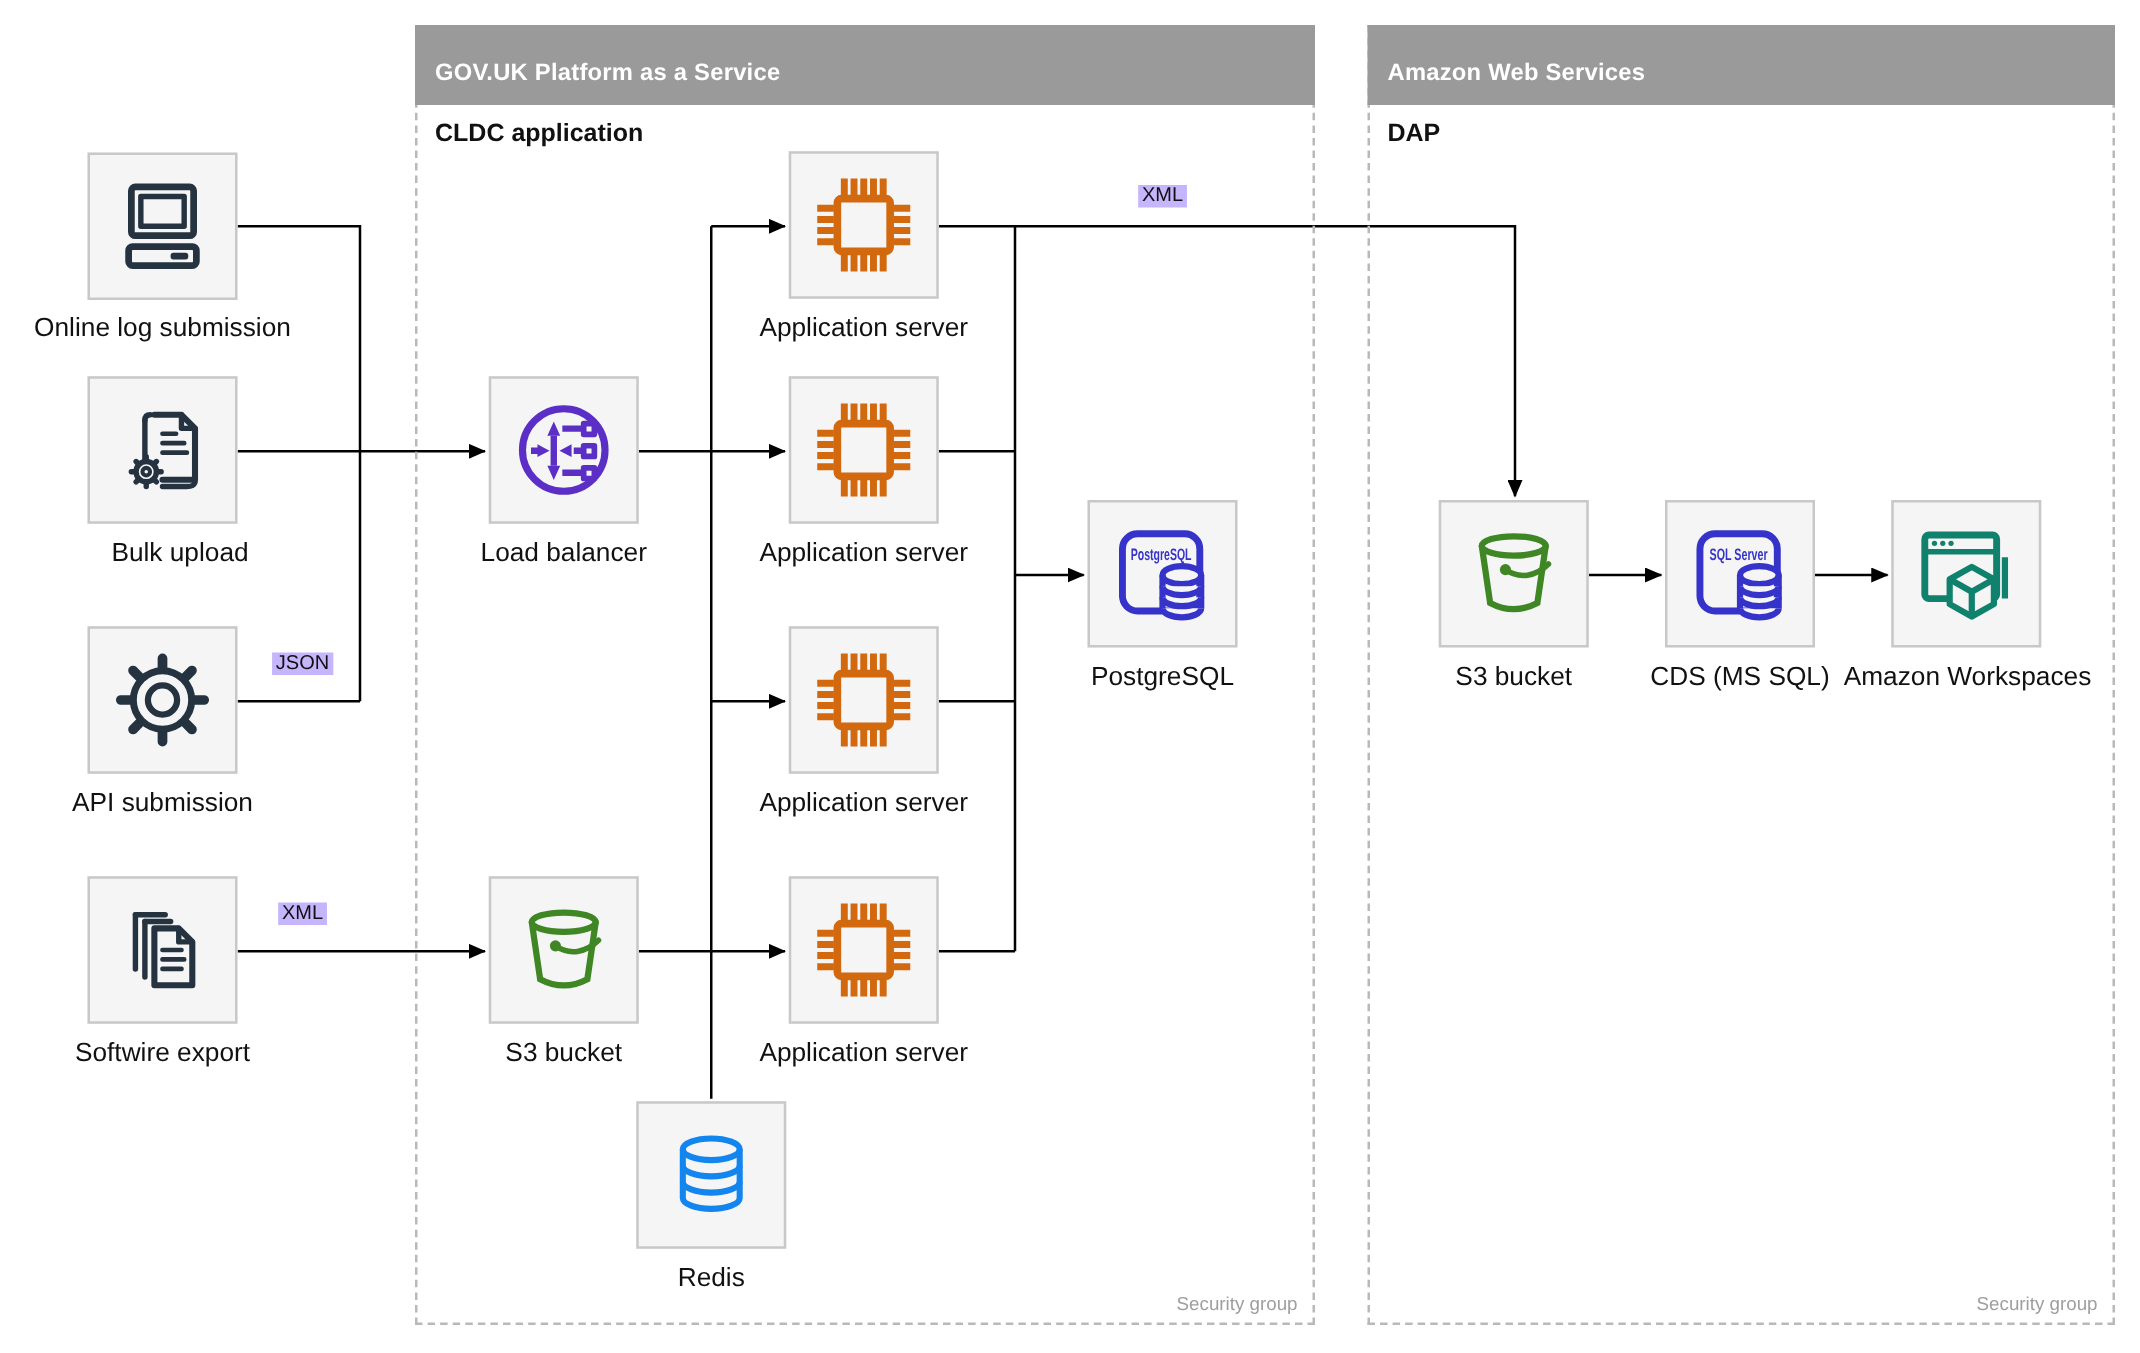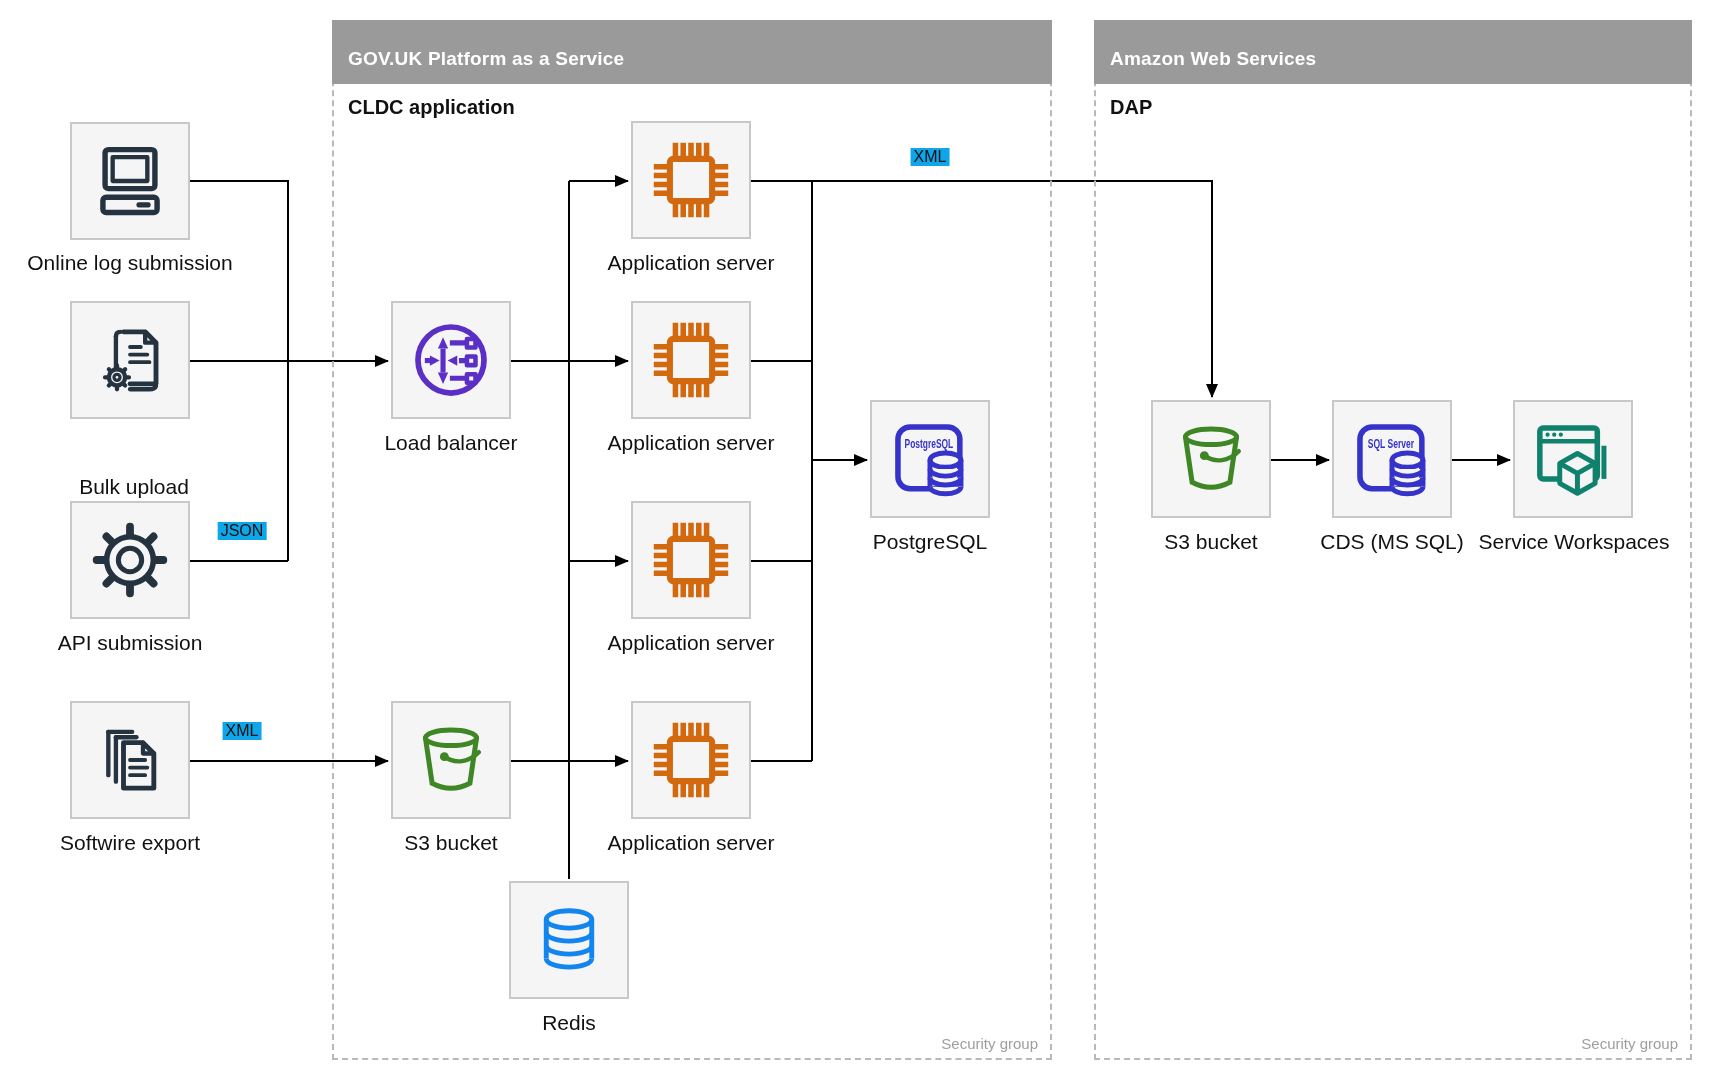--- a/index.html
+++ b/index.html
@@ -18,21 +18,21 @@
   .node{
     position:absolute;width:120px;height:118px;background:#f5f5f5;border:2px solid #c8c8c8;
     box-sizing:border-box;display:flex;align-items:center;justify-content:center;
   }
   .node-label{
     position:absolute;width:240px;text-align:center;font-size:21px;color:#111111;white-space:nowrap;
     transform:translateX(-50%);
   }
   .edge-label{
     position:absolute;font-size:16px;color:#111111;transform:translateX(-50%);white-space:nowrap;
-    background:#0ea5e9;padding:0 3px;
+    background:#c4b5fd;padding:0 3px;
   }
   svg{display:block;}
   #wires{position:absolute;left:0;top:0;pointer-events:none;}
 </style>
 </head>
 <body>
 
 <div id="stage">
 
   <svg id="wires" width="1712" height="1082" viewBox="0 0 1712 1082">
@@ -104,21 +104,21 @@
         <path d="M36 24 H46 M36 31 H52 M36 38 H54" stroke-width="3.5"></path>
         <path d="M36 63 H54 Q59 63 60 60" stroke-width="4"></path>
         <g stroke-width="4">
           <path d="M24 41 v4 M24 59 v4 M13 52 h4 M31 52 h4 M16.5 44.5 l3 3 M28.5 56.5 l3 3 M31.5 44.5 l-3 3 M19.5 56.5 l-3 3"></path>
           <circle cx="24" cy="52" r="7.5" fill="#f5f5f5"></circle>
           <circle cx="24" cy="52" r="2.8" stroke-width="3"></circle>
         </g>
       </g>
     </svg>
   </div>
-  <div class="node-label" style="left:134px;top:431px;margin-top:44px;">Bulk upload</div>
+  <div class="node-label" style="left:144px;top:431px;">Bulk upload</div>
 
   <div class="node" style="left:70px;top:501px;">
     <svg width="80" height="80" viewBox="0 0 72 72">
       <g stroke="#253240" fill="none" stroke-linecap="round">
         <g stroke-width="7">
           <path d="M36 6 v8 M36 58 v8 M6 36 h8 M58 36 h8 M14.8 14.8 l5.6 5.6 M51.6 51.6 l5.6 5.6 M57.2 14.8 l-5.6 5.6 M20.4 51.6 l-5.6 5.6"></path>
         </g>
         <circle cx="36" cy="36" r="21" stroke-width="5" fill="#f5f5f5"></circle>
         <circle cx="36" cy="36" r="10.5" stroke-width="4.5"></circle>
       </g>
@@ -280,19 +280,19 @@
         <path d="M8 22 H60" stroke-width="4"></path>
         <circle cx="15" cy="16" r="1.9" fill="#0f816c" stroke="none"></circle>
         <circle cx="21" cy="16" r="1.9" fill="#0f816c" stroke="none"></circle>
         <circle cx="27" cy="16" r="1.9" fill="#0f816c" stroke="none"></circle>
         <path d="M66 26 V56" stroke-width="4.5"></path>
         <polygon points="42,33 58,42 58,60 42,69 26,60 26,42" fill="#f5f5f5" stroke-width="4.5"></polygon>
         <path d="M26 42 L42 51 L58 42 M42 51 V69" stroke-width="4.5"></path>
       </g>
     </svg>
   </div>
-  <div class="node-label" style="left:1574px;top:530px;">Service Workspaces</div>
+  <div class="node-label" style="left:1574px;top:530px;">Amazon Workspaces</div>
 
   <div class="edge-label" style="left:242px;top:522px;">JSON</div>
   <div class="edge-label" style="left:242px;top:722px;">XML</div>
   <div class="edge-label" style="left:930px;top:148px;">XML</div>
 
 </div>
 
 </body></html>

